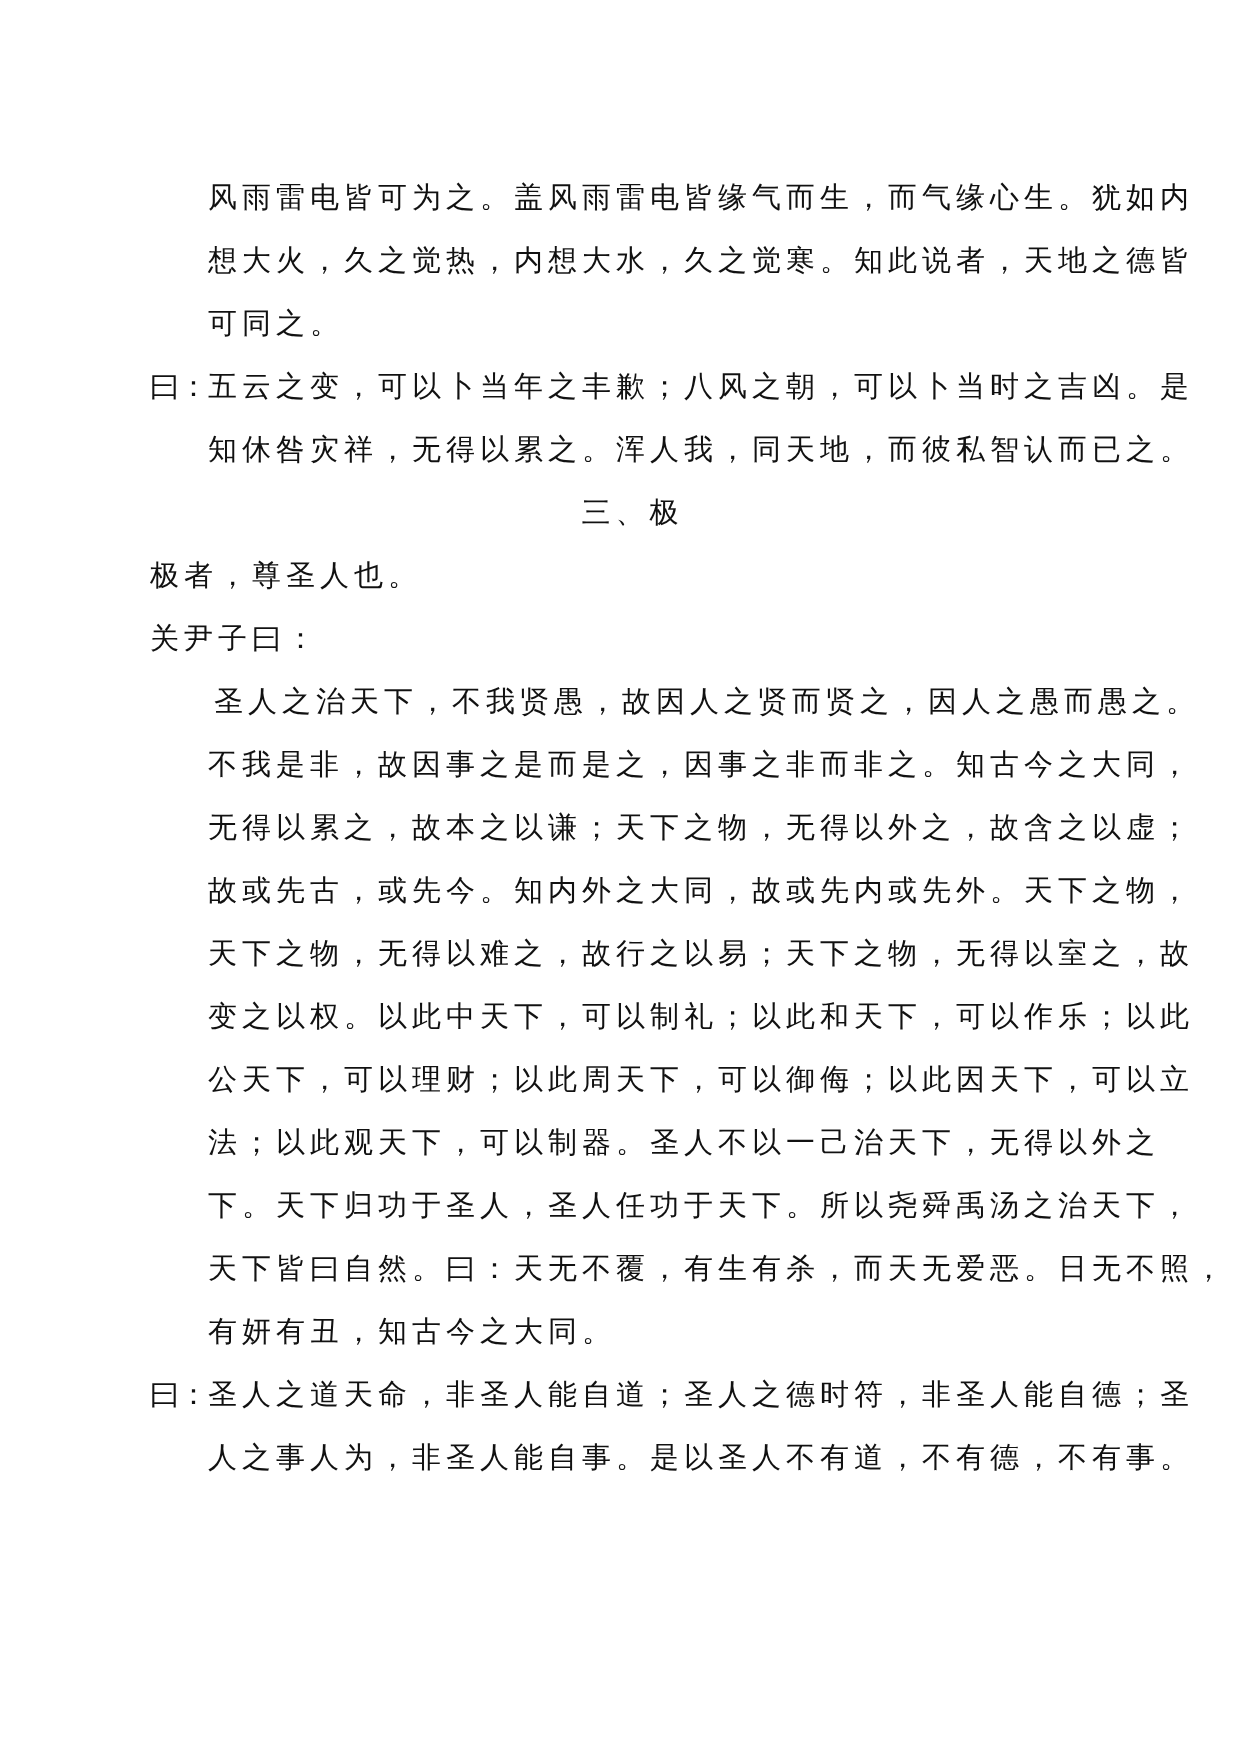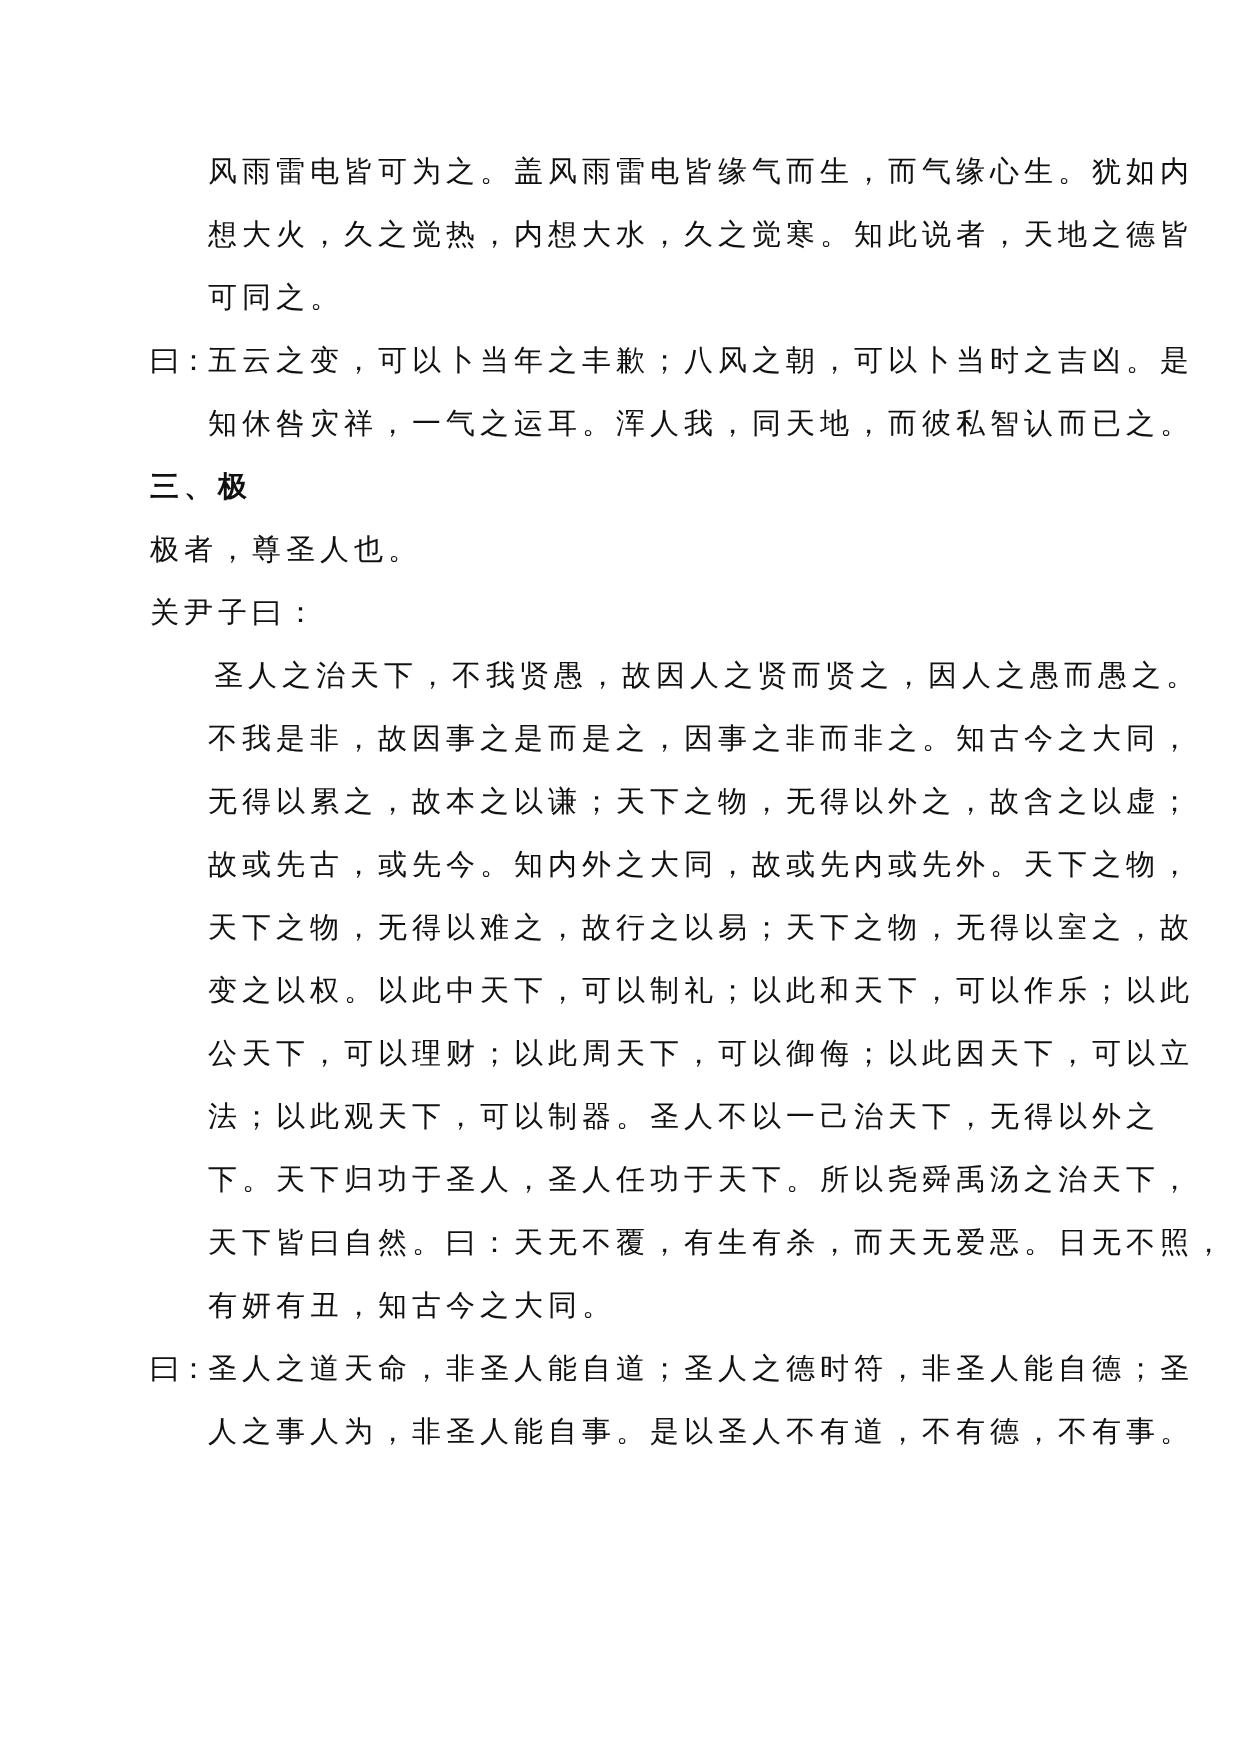--- a/index.html
+++ b/index.html
@@ -11,51 +11,51 @@
       width: 1240px;
       height: 1754px;
       position: relative;
       overflow: hidden;
       font-family: "DejaVu Serif", "Liberation Serif", serif;
       color: #111111;
     }
     .page {
       position: absolute;
       left: 150px;
-      top: 140px;
+      top: 166px;
       width: 965px;
     }
     .line {
       font-size: 29px;
       line-height: 63px;
       height: 63px;
       white-space: nowrap;
       letter-spacing: 5px;
     }
     .indent { padding-left: 58px; }
     .indent-extra { padding-left: 64px; }
-    .heading { font-weight: bold; }
+    .heading { font-weight: normal; text-align: center; }
     .label { display: inline-block; width: 58px; letter-spacing: 0; }
   </style>
 </head>
 <body>
 
 <div class="page">
 
   <div>
     <div class="line indent">风雨雷电皆可为之。盖风雨雷电皆缘气而生，而气缘心生。犹如内</div>
     <div class="line indent">想大火，久之觉热，内想大水，久之觉寒。知此说者，天地之德皆</div>
     <div class="line indent">可同之。</div>
   </div>
 
   <div>
     <div class="line">
       <span class="label">曰：</span><span>五云之变，可以卜当年之丰歉；八风之朝，可以卜当时之吉凶。是</span>
     </div>
-    <div class="line indent">知休咎灾祥，一气之运耳。浑人我，同天地，而彼私智认而已之。</div>
+    <div class="line indent">知休咎灾祥，无得以累之。浑人我，同天地，而彼私智认而已之。</div>
   </div>
 
 
   <div class="line heading">三、极</div>
 
   <div class="line">极者，尊圣人也。</div>
   <div class="line">关尹子曰：</div>
 
   <div>
     <div class="line indent-extra">圣人之治天下，不我贤愚，故因人之贤而贤之，因人之愚而愚之。</div>

